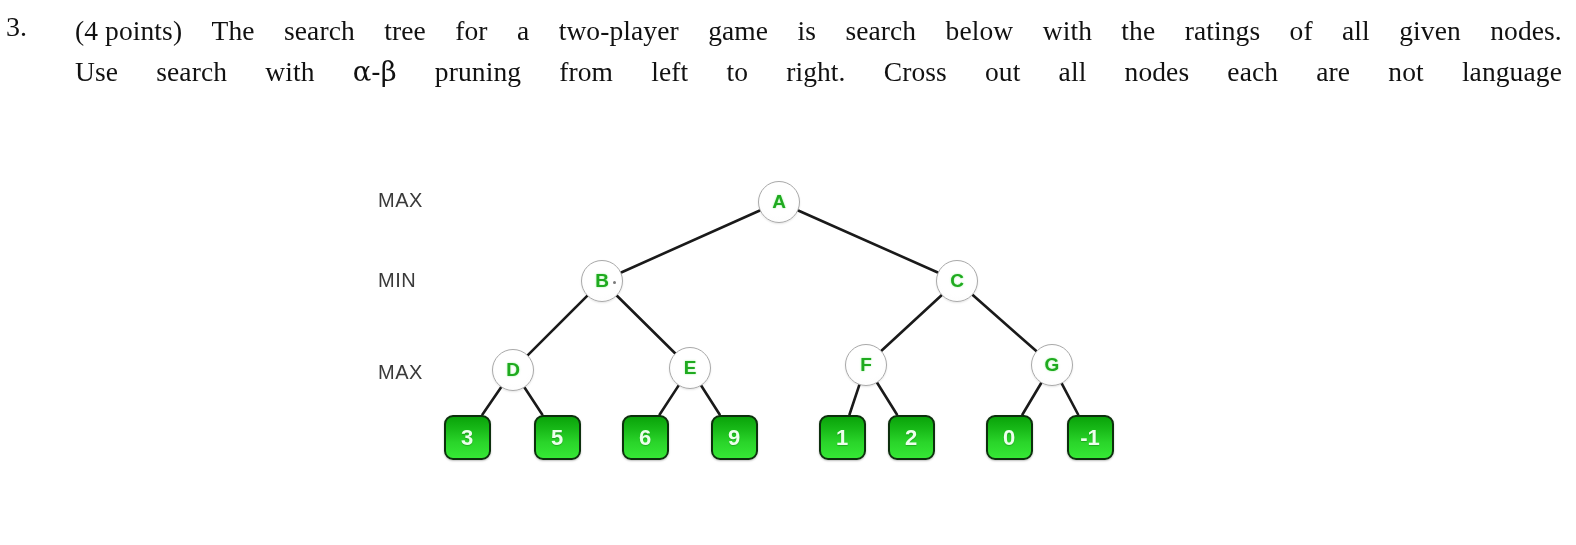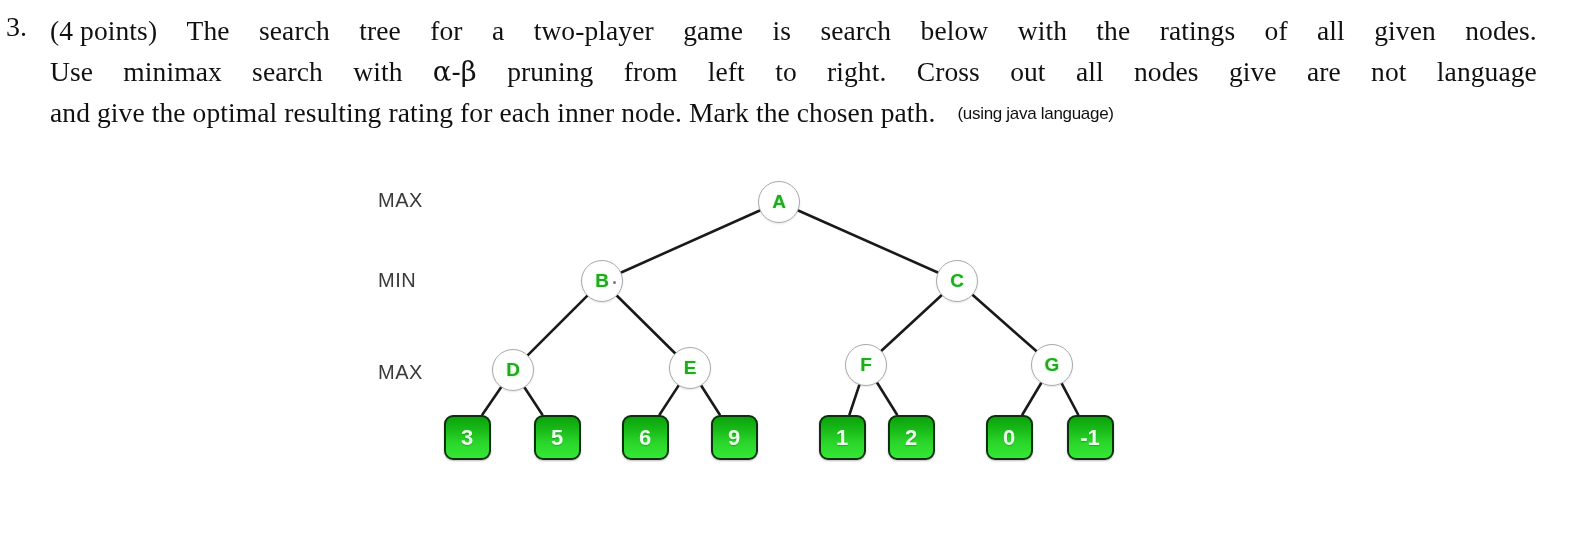--- a/index.html
+++ b/index.html
@@ -42,20 +42,21 @@
     font-size: 27.5px;
     line-height: 41px;
     color: #111111;
     text-align: justify;
     text-justify: inter-word;
     letter-spacing: 0.1px;
   }
   .q-line {
     display: block;
     white-space: nowrap;
+    margin-left: 25px;
   }
   .q-line.justified {
     display: flex;
     justify-content: space-between;
     width: 1487px;
   }
   .q-line.justified > span { white-space: pre; }
   .greek { font-family: "DejaVu Serif", serif; }
   .annotation {
     font-family: "Liberation Sans", "DejaVu Sans", sans-serif;
@@ -170,41 +171,37 @@
         <span>with</span>
         <span>the</span>
         <span>ratings</span>
         <span>of</span>
         <span>all</span>
         <span>given</span>
         <span>nodes.</span>
       </span>
     <span class="q-line justified" id="q-line-2">
         <span>Use</span>
-        <span>minimax</span>
         <span>search</span>
         <span>with</span>
         <span class="greek">α-β</span>
         <span>pruning</span>
         <span>from</span>
         <span>left</span>
         <span>to</span>
         <span>right.</span>
         <span>Cross</span>
         <span>out</span>
         <span>all</span>
         <span>nodes</span>
-        <span>give</span>
+        <span>each</span>
         <span>are</span>
         <span>not</span>
         <span>language</span>
       </span>
-    <span class="q-line">
-      <span>and give the optimal resulting rating for each inner node. Mark the chosen path.</span><span class="annotation">(using java language)</span>
-    </span>
   </div>
 </div>
 
 <div id="tree-figure">
   <svg id="tree-svg" width="1576" height="545">
       <line x1="759.8233843660928" y1="210.55905443547272" x2="621.1766156339072" y2="272.4409455645273" stroke="#1a1a1a" stroke-width="2.6" stroke-linecap="round"></line>
       <line x1="798.1944866837006" y1="210.51890139332778" x2="937.8055133162994" y2="272.4810986066722" stroke="#1a1a1a" stroke-width="2.6" stroke-linecap="round"></line>
       <line x1="587.1507575950825" y1="295.8492424049175" x2="527.8492424049175" y2="355.1507575950825" stroke="#1a1a1a" stroke-width="2.6" stroke-linecap="round"></line>
       <line x1="616.9338514026681" y1="295.76414854581964" x2="675.0661485973319" y2="353.23585145418036" stroke="#1a1a1a" stroke-width="2.6" stroke-linecap="round"></line>
       <line x1="941.5691276628228" y1="295.24388215739435" x2="881.4308723371772" y2="350.75611784260565" stroke="#1a1a1a" stroke-width="2.6" stroke-linecap="round"></line>

